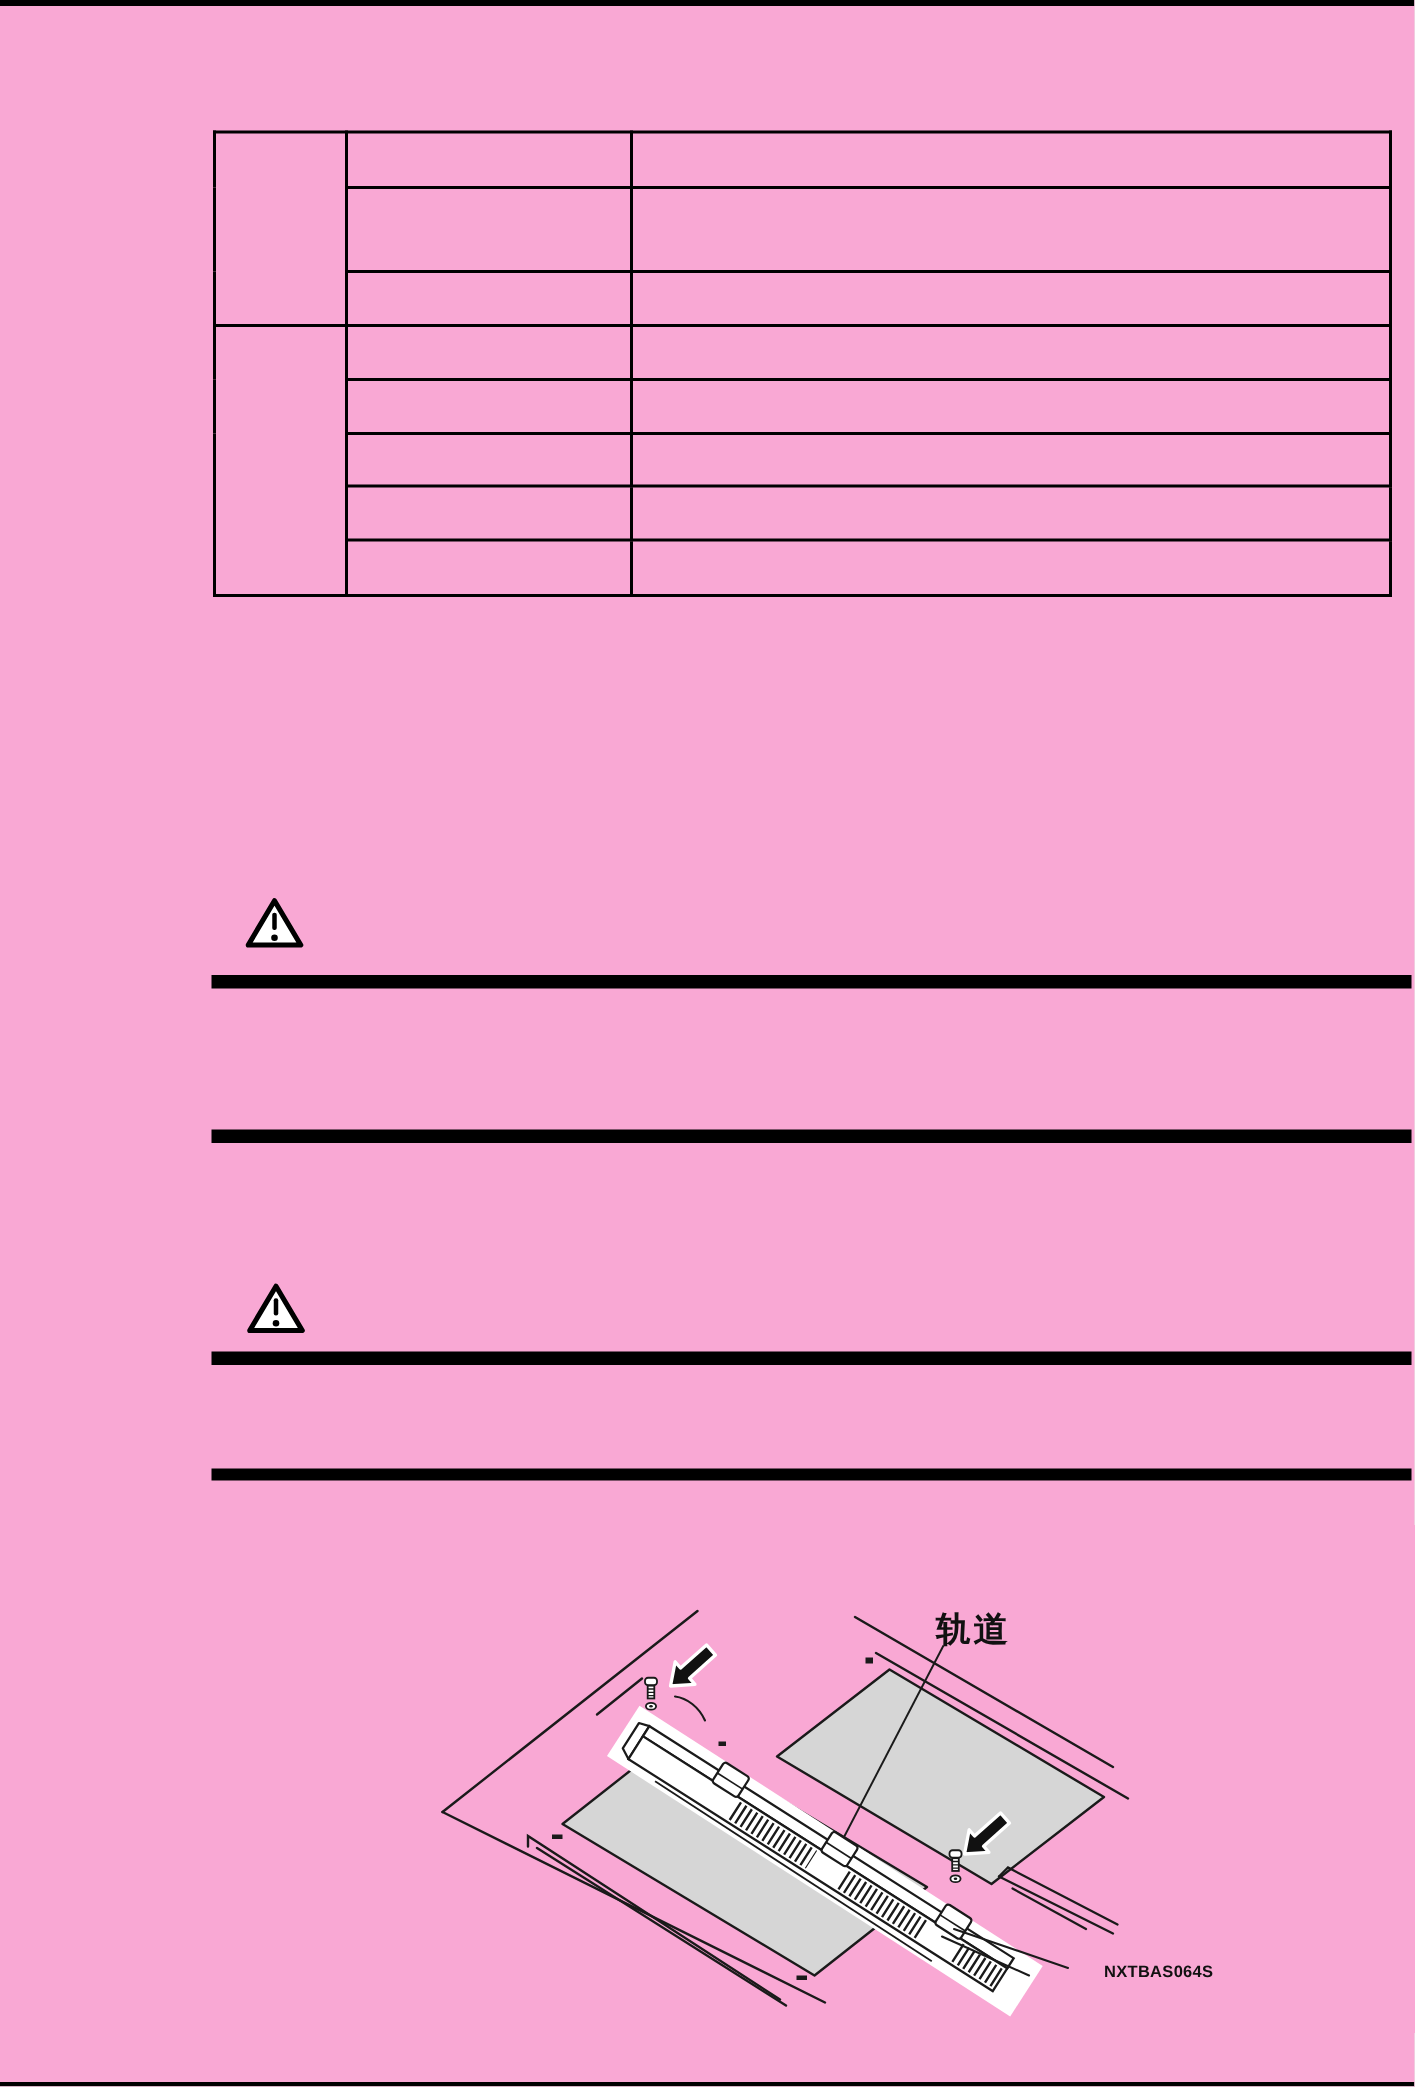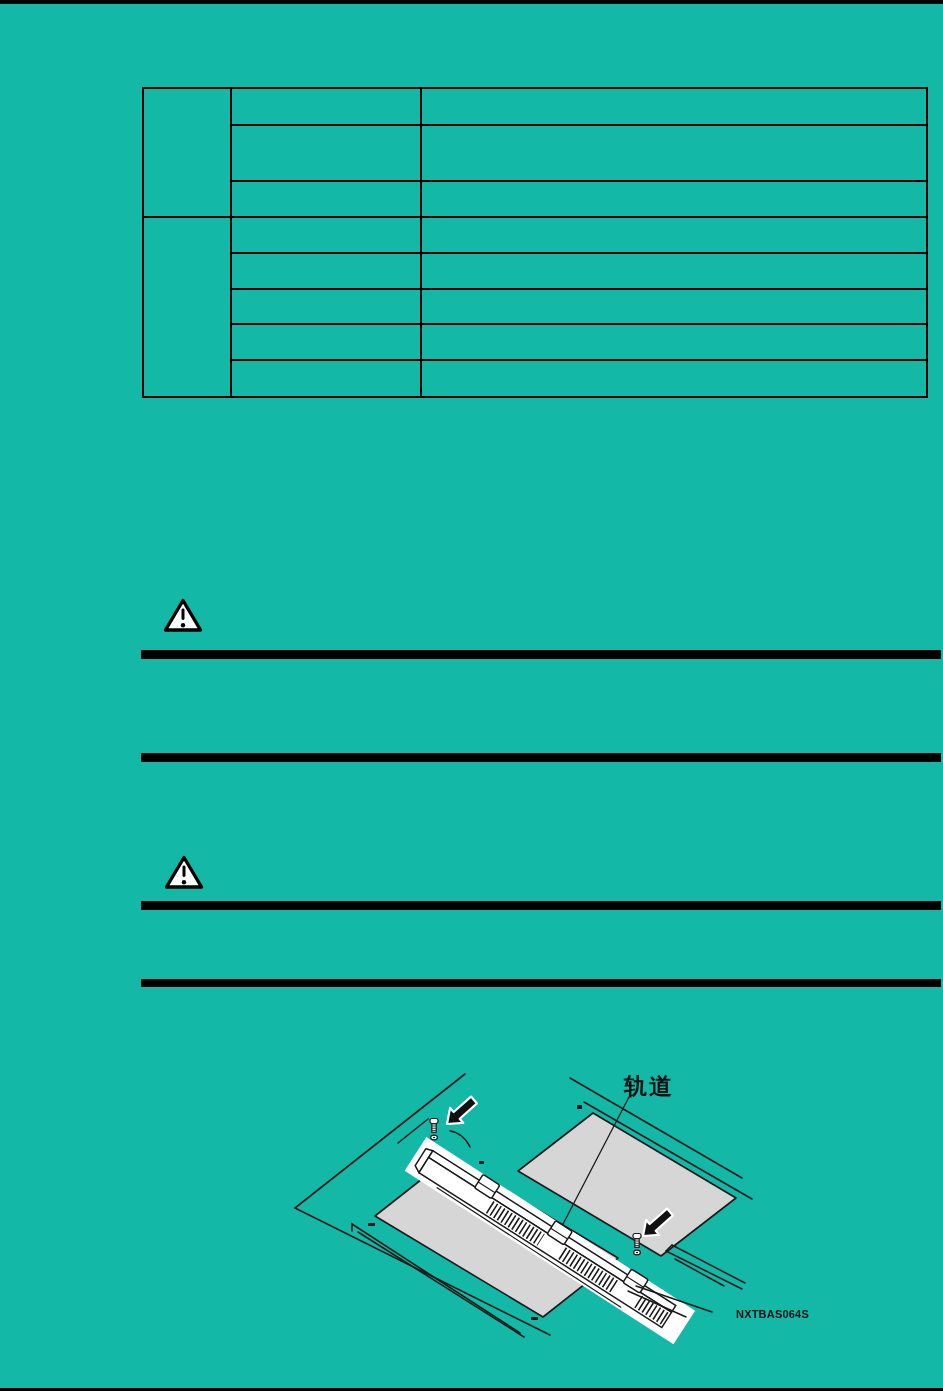--- a/index.html
+++ b/index.html
@@ -1,16 +1,16 @@
 <!DOCTYPE html>
 <html><head>
 <meta charset="utf-8">
 <style>
   html,body{margin:0;padding:0;background:#e8e8e8;}
-  #page{position:relative;width:943px;height:1391px;background:#14b8a6;overflow:hidden;
+  #page{position:relative;width:943px;height:1391px;background:#f9a8d4;overflow:hidden;
         font-family:"Liberation Sans","DejaVu Sans",sans-serif;}
   .abs{position:absolute;}
   
   #top-rule{left:0;top:0;width:943px;height:4px;background:#000;}
   #bottom-rule{left:0;top:1388px;width:943px;height:3px;background:#000;}
   
   #spec-table-wrap{left:142px;top:87px;}
   table.spec{border-collapse:collapse;table-layout:fixed;}
   table.spec td{border:2px solid #000;padding:0;vertical-align:top;}
   td.c1{width:86px;}

